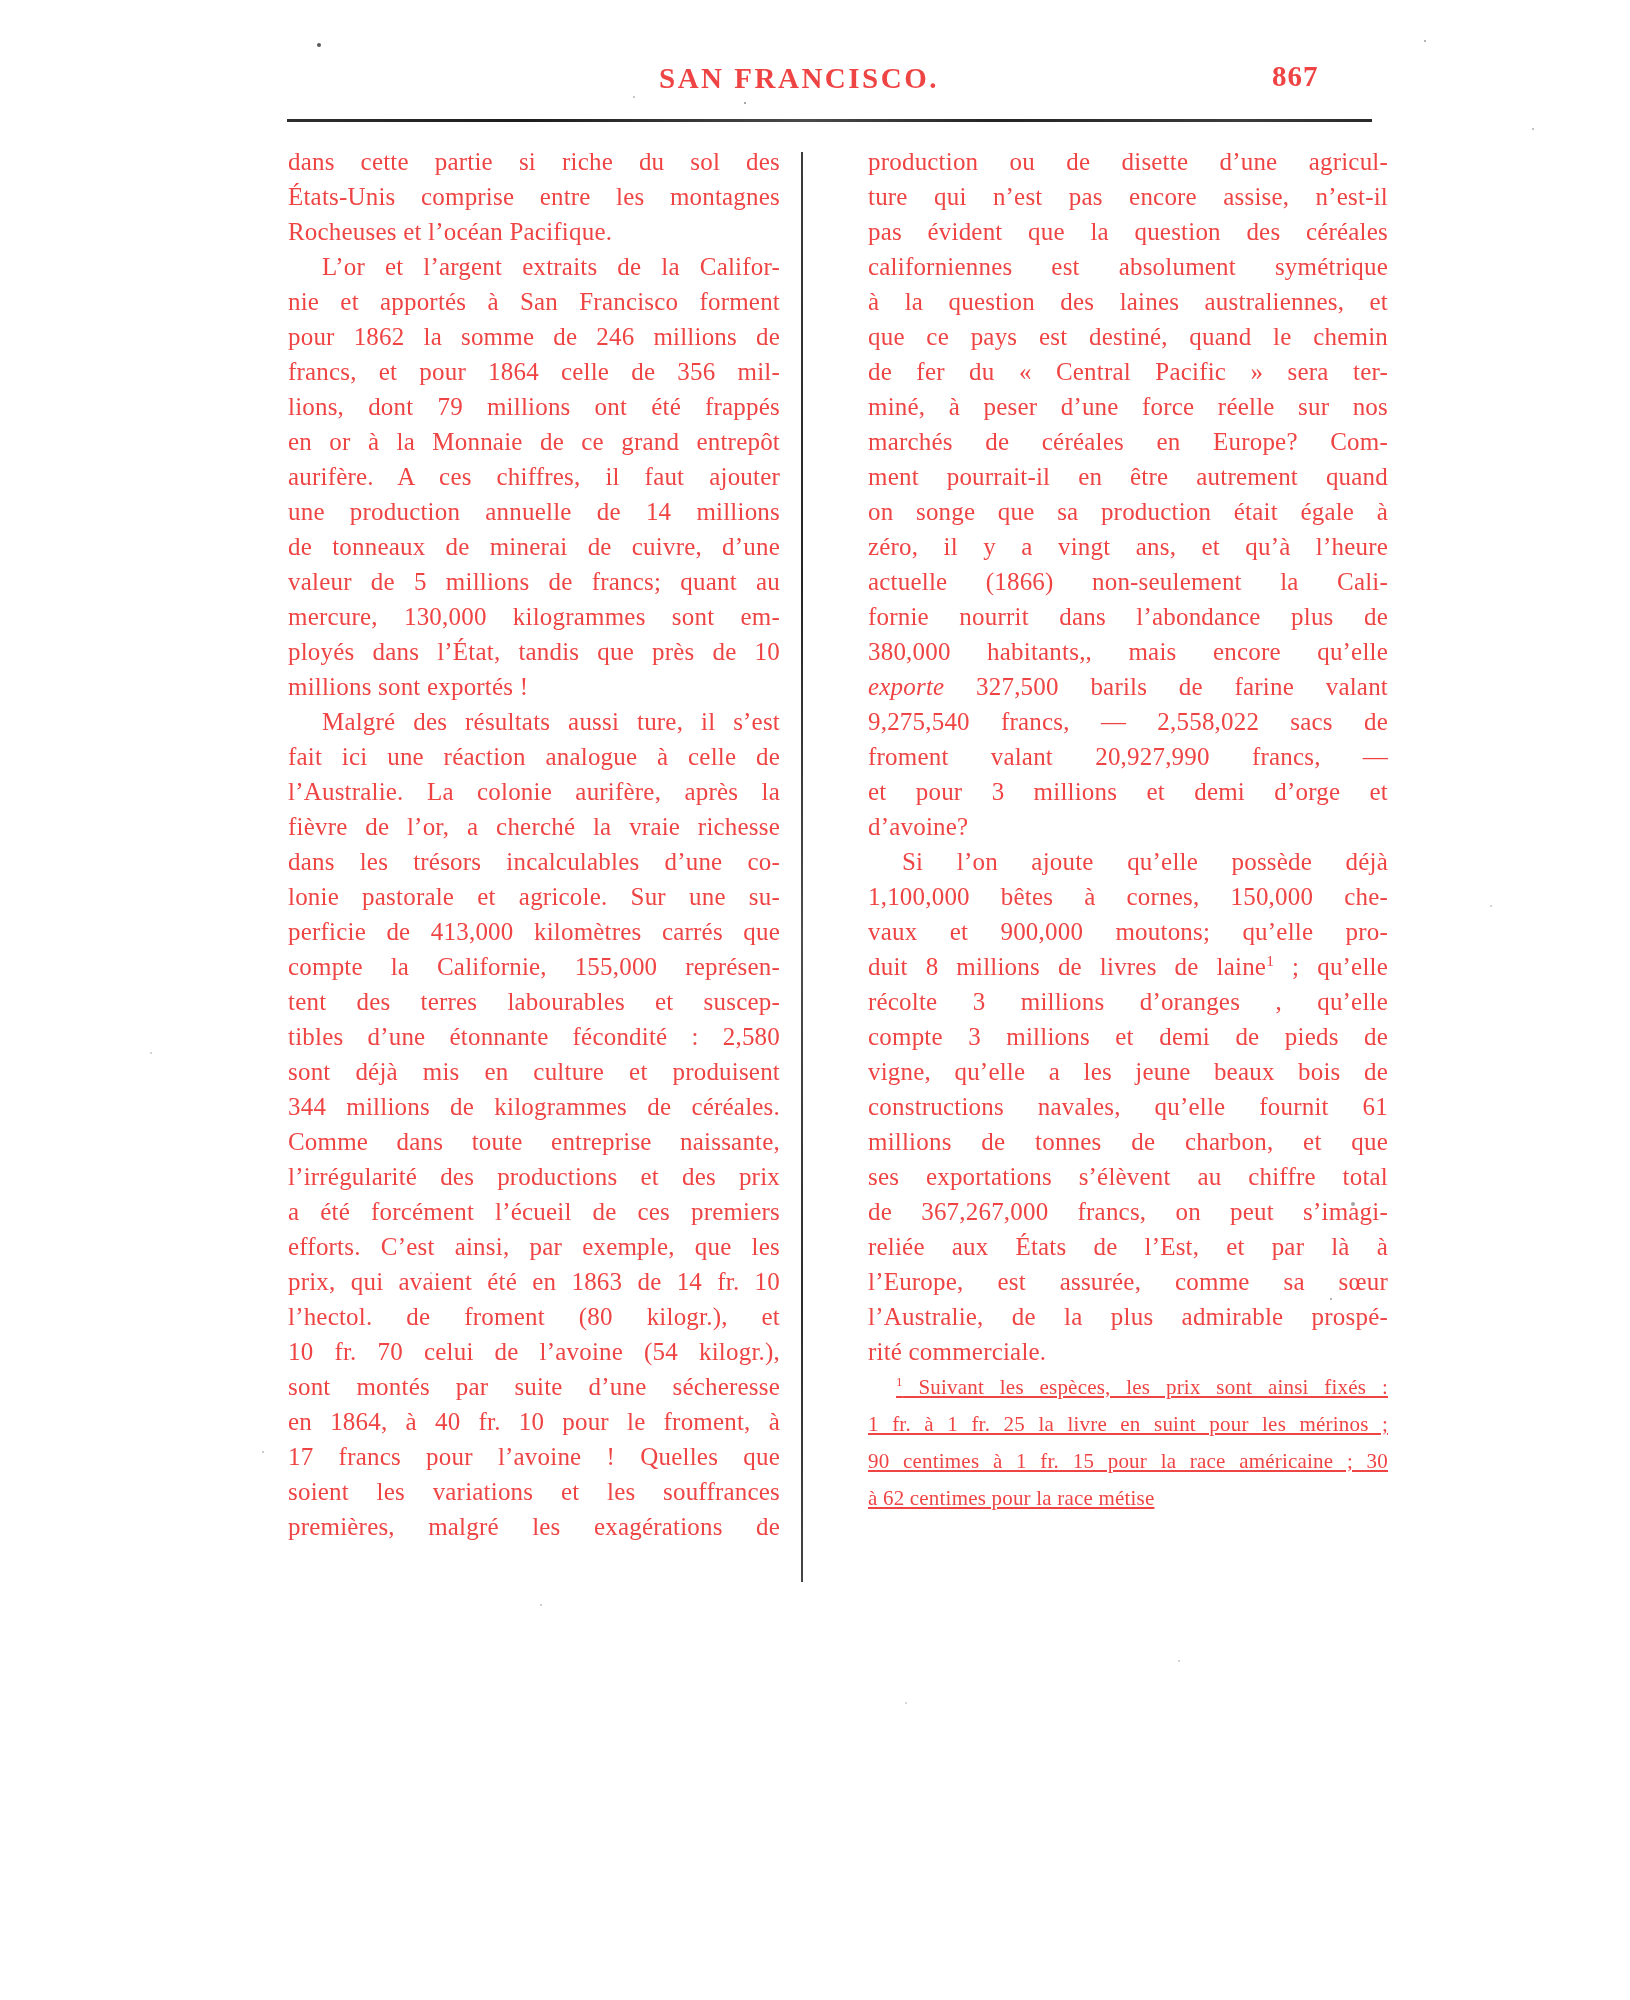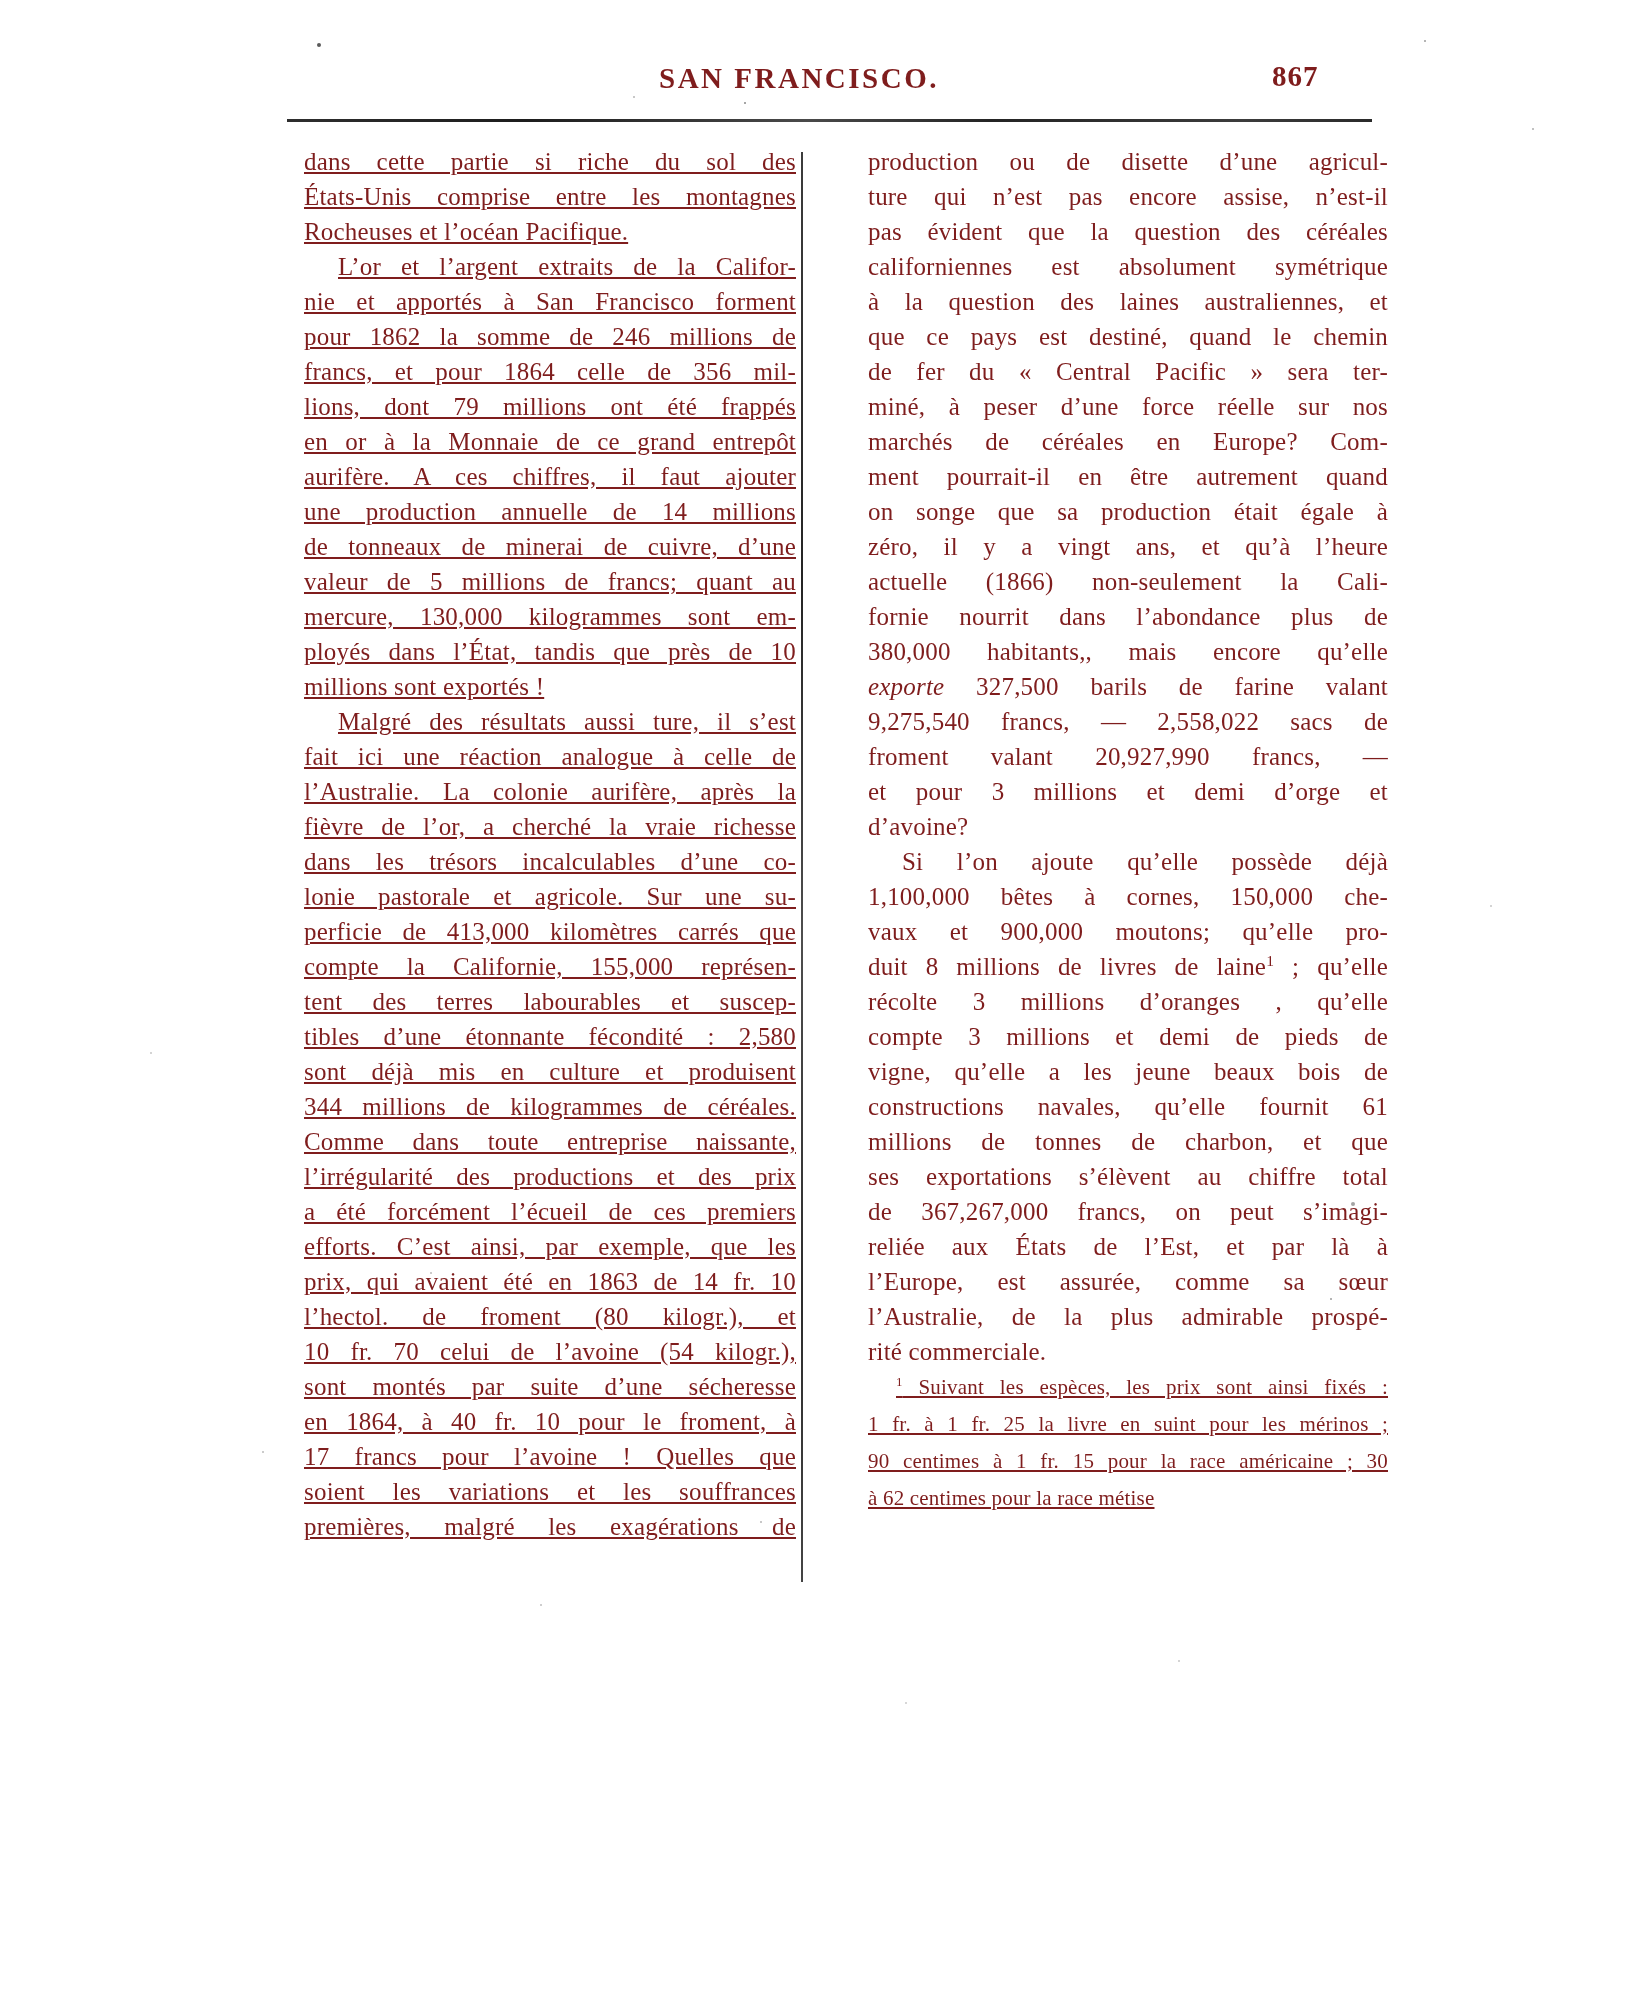--- a/index.html
+++ b/index.html
@@ -2,21 +2,21 @@
 <html><head>
 <meta charset="utf-8">
 <style>
   html,body { margin:0; padding:0; background:#e8e8e8; }
   .page {
     position:relative;
     width:1630px; height:2000px;
     margin:0 auto;
     background:#ffffff;
     font-family:"Liberation Serif","DejaVu Serif",serif;
-    color:#7f1d1d;
+    color:#ef4444;
     overflow:hidden;
   }
   .running-title {
     position:absolute; top:62px; left:644px; width:310px;
     text-align:center;
     font-size:29px; font-weight:700; letter-spacing:2.5px;
     white-space:nowrap;
   }
   .page-number {
     position:absolute; top:60px; left:1252px;
@@ -28,21 +28,21 @@
   }
   .column-divider {
     position:absolute; left:801px; top:152px; width:2px; height:1430px;
     background:linear-gradient(180deg,#3c3c3c 0%,#242424 30%,#4e4e4e 55%,#2c2c2c 80%,#444 100%);
   }
   .column {
     position:absolute; top:144px;
     font-size:25px; line-height:35px;
     letter-spacing:0.2px;
   }
-  .column.left  { left:304px; width:492px;text-decoration:underline; }
+  .column.left  { left:288px; width:492px; }
   .column.right { left:868px; width:520px; }
   .par { margin:0; }
   .par.indent .line:first-child { text-indent:34px; }
   .line {
     text-align:justify;
     text-align-last:justify;
   }
   .line.no-just { text-align-last:left; }
   .line i { font-style:italic; }
   .line sup { font-size:0.62em; line-height:0; vertical-align:super; }

